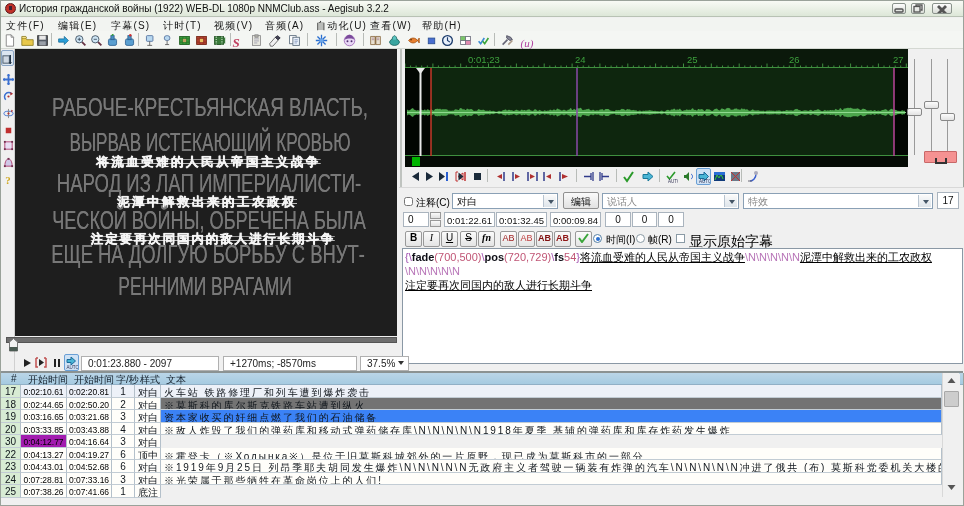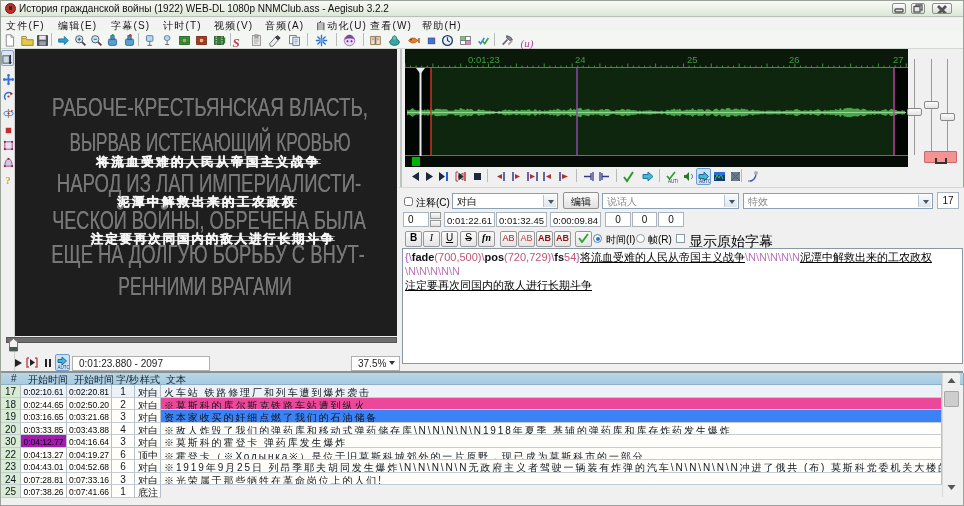--- a/index.html
+++ b/index.html
@@ -56,21 +56,21 @@
 .tbtn{position:absolute;width:17px;height:16px;background:linear-gradient(#fbfbfb,#e4e4e4);border:1px solid #999;border-radius:2px;text-align:center;font-size:10px}
 #tedit{position:absolute;left:401px;top:247px;width:561px;height:116px;background:#fff;border:1px solid #8a98a5;font-size:11px;line-height:14px;padding:1px 2px;color:#000;overflow:hidden}
 #tedit .br{color:#a050b0}
 #tedit .tg{color:#101018}
 #tedit .pr{color:#c05575}
 #tedit .nn{color:#b875b8}
 #tedit u{text-decoration-thickness:1px}
 
 
 #vseek{position:absolute;left:5px;top:336px;width:391px;height:6px;background:#6e6e6e;border:1px solid #555}
-#vctl{position:absolute;left:7px;top:352px;width:398px;height:20px}
+#vctl{position:absolute;left:16px;top:352px;width:398px;height:20px}
 .vfld{position:absolute;top:3px;height:15px;background:#fff;border:1px solid #b0b0b0;font-size:10px;color:#222;padding:1px 0 0 6px}
 
 
 #ghead{position:absolute;left:0;top:370px;width:100%;height:14px;background:linear-gradient(#bad5e7,#a6cbe1);border-top:2px solid #8b9292;border-bottom:1px solid #91b0c6;font-size:10px;color:#14202c}
 #ghead div{position:absolute;top:0px}
 .grow{position:absolute;left:0;width:941px;overflow:hidden;font-size:10px;color:#10161c;white-space:pre}
 .gc{position:absolute;top:0;bottom:0;border-right:1px solid #b4c0ca;border-bottom:1px solid #c2ccd4;padding-top:1px;overflow:hidden}
 .gnum{left:0;width:20px;background:#d8ecd4;text-align:center}
 .gt1{left:20px;width:46px;text-align:center;font-size:8.5px;padding-top:2px;color:#000}
 .gt2{left:66px;width:45px;text-align:center;font-size:8.5px;padding-top:2px;color:#000}
@@ -496,36 +496,37 @@
  <svg class="abs" style="left:36px;top:5px" width="8" height="10">
         <path d="M1 1h2v8H1zM5 1h2v8H5z" fill="#222"></path>
       </svg>
  <div class="abs" style="left:47px;top:1px;width:15px;height:17px;background:#cfe2f5;border:1px solid #6a9fd5;border-radius:2px">
   <svg width="13" height="15" viewBox="0 0 13 15">
           <path d="M2 4.5h4V2l4.5 4L6 10V7.5H2z" fill="#4ab5d5" stroke="#1a6a9a"></path>
           <text x="1.5" y="14" font-size="4.5" fill="#335">AUTO</text>
         </svg>
  </div>
  <div class="vfld" style="left:64px;width:138px">0:01:23.880 - 2097</div>
+ <div class="vfld" style="left:206px;width:134px">+1270ms; -8570ms</div>
  <div class="vfld" style="left:343px;width:49px">37.5%<span style="position:absolute;right:4px;top:4px;border:3.5px solid transparent;border-top:4.5px solid #333"></span></div>
 </div>
 
 <div id="ghead">
  <div style="left:10px">#</div>
  <div style="left:27px">开始时间</div>
  <div style="left:73px">开始时间</div>
  <div style="left:115px">字/秒</div>
  <div style="left:139px">样式</div>
  <div style="left:165px">文本</div>
 </div>
 <div class="grow" style="top:384.0px;height:12.5px"><div class="gc gnum">17</div><div class="gc gt1" style="background:#edf1f8">0:02:10.61</div><div class="gc gt2" style="background:#edf1f8">0:02:20.81</div><div class="gc gcps" style="background:#edf1f8">1</div><div class="gc gsty" style="background:#edf1f8">对白</div><div class="gc gtxt" style="background:#edf1f8">火车站 铁路修理厂和列车遭到爆炸袭击</div></div>
-    <div class="grow" style="top:396.5px;height:12.5px"><div class="gc gnum">18</div><div class="gc gt1" style="background:#fffefa">0:02:44.65</div><div class="gc gt2" style="background:#fffefa">0:02:50.20</div><div class="gc gcps" style="background:#fffefa">2</div><div class="gc gsty" style="background:#fffefa">对白</div><div class="gc gtxt" style="background:#ec4899">※莫斯科的库尔斯克铁路车站遭到纵火</div></div>
+    <div class="grow" style="top:396.5px;height:12.5px"><div class="gc gnum">18</div><div class="gc gt1" style="background:#fffefa">0:02:44.65</div><div class="gc gt2" style="background:#fffefa">0:02:50.20</div><div class="gc gcps" style="background:#fffefa">2</div><div class="gc gsty" style="background:#fffefa">对白</div><div class="gc gtxt" style="background:#737373">※莫斯科的库尔斯克铁路车站遭到纵火</div></div>
     <div class="grow" style="top:409.0px;height:12.5px"><div class="gc gnum">19</div><div class="gc gt1" style="background:#fffefa">0:03:16.65</div><div class="gc gt2" style="background:#fffefa">0:03:21.68</div><div class="gc gcps" style="background:#fffefa">3</div><div class="gc gsty" style="background:#fffefa">对白</div><div class="gc gtxt" style="background:#3b82f6">资本家收买的奸细点燃了我们的石油储备</div></div>
     <div class="grow" style="top:421.5px;height:12.5px"><div class="gc gnum">20</div><div class="gc gt1" style="background:#fffefa">0:03:33.85</div><div class="gc gt2" style="background:#fffefa">0:03:43.88</div><div class="gc gcps" style="background:#fffefa">4</div><div class="gc gsty" style="background:#fffefa">对白</div><div class="gc gtxt" style="background:#fffefa">※敌人炸毁了我们的弹药库和移动式弹药储存库\N\N\N\N\N1918年夏季 基辅的弹药库和库存炸药发生爆炸</div></div>
-    <div class="grow" style="top:434.0px;height:12.5px"><div class="gc gnum">30</div><div class="gc gt1" style="background:#a21caf">0:04:12.77</div><div class="gc gt2" style="background:#fffefa">0:04:16.64</div><div class="gc gcps" style="background:#fffefa">3</div><div class="gc gsty" style="background:#fffefa">对白</div><div class="gc gtxt" style="background:#fffefa">※莫斯科的霍登卡 弹药库发生爆炸</div></div>
+    <div class="grow" style="top:434.0px;height:12.5px"><div class="gc gnum">30</div><div class="gc gt1" style="background:#a21caf">0:04:12.77</div><div class="gc gt2" style="background:#fffefa">0:04:16.64</div><div class="gc gcps" style="background:#fffefa">3</div><div class="gc gsty" style="background:#fffefa">对白</div></div>
     <div class="grow" style="top:446.5px;height:12.5px"><div class="gc gnum">22</div><div class="gc gt1" style="background:#fffefa">0:04:13.27</div><div class="gc gt2" style="background:#fffefa">0:04:19.27</div><div class="gc gcps" style="background:#fffefa">6</div><div class="gc gsty" style="background:#fffefa">顶中</div><div class="gc gtxt" style="background:#fffefa">※霍登卡（※Ходынка※）是位于旧莫斯科城郊外的一片原野，现已成为莫斯科市的一部分</div></div>
     <div class="grow" style="top:459.0px;height:12.5px"><div class="gc gnum">23</div><div class="gc gt1" style="background:#fffefa">0:04:43.01</div><div class="gc gt2" style="background:#fffefa">0:04:52.68</div><div class="gc gcps" style="background:#fffefa">6</div><div class="gc gsty" style="background:#fffefa">对白</div><div class="gc gtxt" style="background:#fffefa">※1919年9月25日 列昂季耶夫胡同发生爆炸\N\N\N\N\N无政府主义者驾驶一辆装有炸弹的汽车\N\N\N\N\N冲进了俄共 (布) 莫斯科党委机关大楼的大厅</div></div>
     <div class="grow" style="top:471.5px;height:12.5px"><div class="gc gnum">24</div><div class="gc gt1" style="background:#fffefa">0:07:28.81</div><div class="gc gt2" style="background:#fffefa">0:07:33.16</div><div class="gc gcps" style="background:#fffefa">3</div><div class="gc gsty" style="background:#fffefa">对白</div><div class="gc gtxt" style="background:#fffefa">※光荣属于那些牺牲在革命岗位上的人们!</div></div>
     <div class="grow" style="top:484.0px;height:12.5px"><div class="gc gnum">25</div><div class="gc gt1" style="background:#fffefa">0:07:38.26</div><div class="gc gt2" style="background:#fffefa">0:07:41.66</div><div class="gc gcps" style="background:#fffefa">1</div><div class="gc gsty" style="background:#fffefa">底注</div></div>
 <div id="gsb">
  <div class="sbtn" style="top:1px"><svg width="17" height="15">
           <path d="M8.5 4l4 5h-8z" fill="#555"></path>
         </svg></div>
  <div class="thumb"></div>
  <div class="sbtn" style="top:106px"><svg width="17" height="15">

